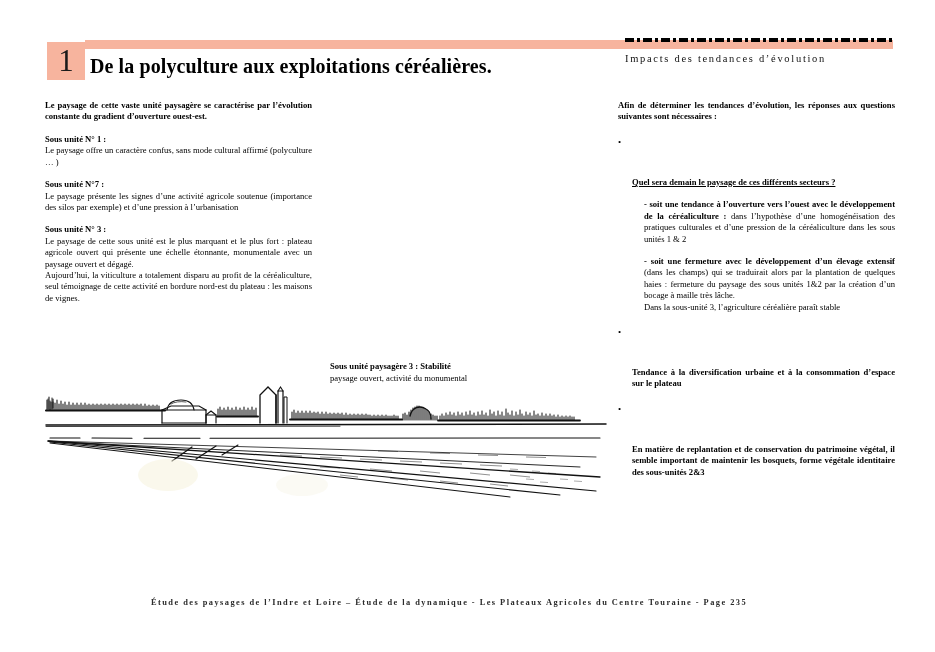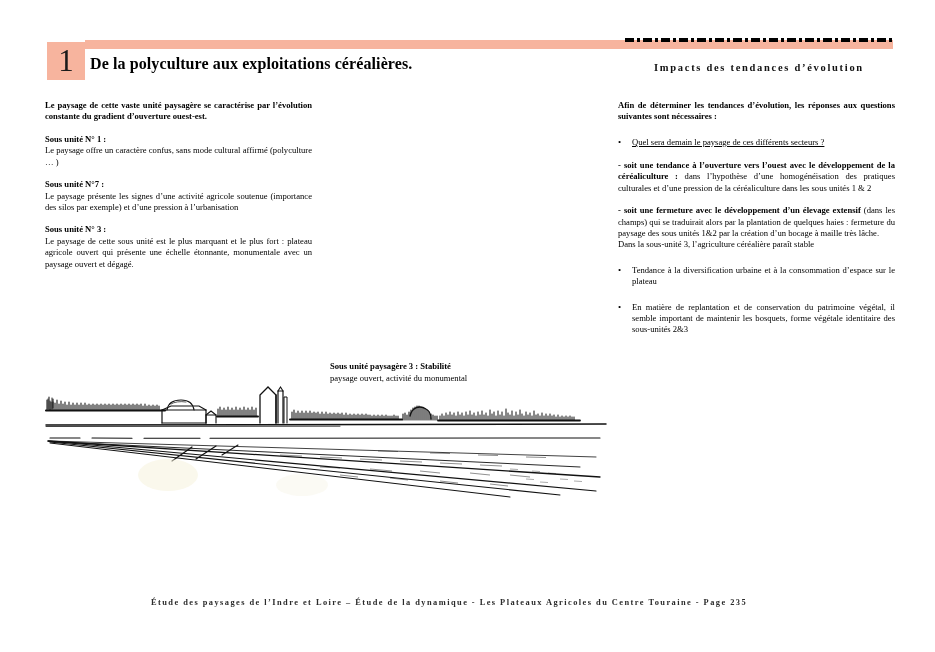--- a/index.html
+++ b/index.html
@@ -46,21 +46,21 @@
     font-size: 31px;
     line-height: 38px;
     text-align: center;
     color: #1a1a1a;
     font-weight: 400;
   }
   .section-title {
     position: absolute;
     left: 90px;
     top: 55px;
-    font-size: 16px;
+    font-size: 20px;
     font-weight: bold;
     letter-spacing: 0.1px;
     color: #000;
     white-space: nowrap;
   }
   .dashed-rule {
     position: absolute;
     left: 625px;
     top: 38px;
     width: 268px;
@@ -68,25 +68,24 @@
     background: repeating-linear-gradient(
        to right,
        #000 0px, #000 9px,
        transparent 9px, transparent 12px,
        #000 12px, #000 15px,
        transparent 15px, transparent 18px);
   }
   .header-right-title {
     position: absolute;
     left: 625px;
-    top: 62px;
+    top: 53px;
     width: 268px;
-    text-align: center;
     font-size: 10.5px;
-    font-weight: bold;
+    font-weight: normal;
     letter-spacing: 1.7px;
     color: #111;
     white-space: nowrap;
   }
 
   
   #left-col {
     position: absolute;
     left: 45px;
     top: 100px;
@@ -122,25 +121,27 @@
   }
   .bullet-dot {
     width: 14px;
     flex: 0 0 14px;
     font-size: 9px;
     line-height: 1.33;
     text-align: left;
   }
   .bullet-text {
     flex: 1;
-    font-weight: normal;
+    font-weight: bold;
     text-align: justify;
+    margin-top: 40px;
   }
   .bullet-text.underline { text-decoration: underline; }
   .sub-block {
+    margin-left: 26px;
     text-align: justify;
   }
   .sub-block b { font-weight: bold; }
 
   
   #figure-caption {
     position: absolute;
     left: 330px;
     top: 361px;
     width: 300px;
@@ -195,20 +196,21 @@
 
   <div class="gap-md"></div>
 
   <div class="heading">Sous unité N°7 :</div>
   <div class="para">Le paysage présente les signes d’une activité agricole soutenue (importance des silos par exemple) et d’une pression à l’urbanisation</div>
 
   <div class="gap-md"></div>
 
   <div class="heading">Sous unité N° 3 :</div>
   <div class="para">Le paysage de cette sous unité est le plus marquant et le plus fort : plateau agricole ouvert qui présente une échelle étonnante, monumentale avec un paysage ouvert et dégagé.</div>
+  <div class="para">Aujourd’hui, la viticulture a totalement disparu au profit de la céréaliculture, seul témoignage de cette activité en bordure nord-est du plateau : les maisons de vignes.</div>
 </div>
 
 <div id="right-col">
   <div class="para bold">Afin de déterminer les tendances d’évolution, les réponses aux questions suivantes sont nécessaires :</div>
 
   <div class="gap-lg"></div>
 
   <div class="bullet-row">
     <div class="bullet-dot">•</div>
     <div class="bullet-text underline">Quel sera demain le paysage de ces différents secteurs ?</div>

